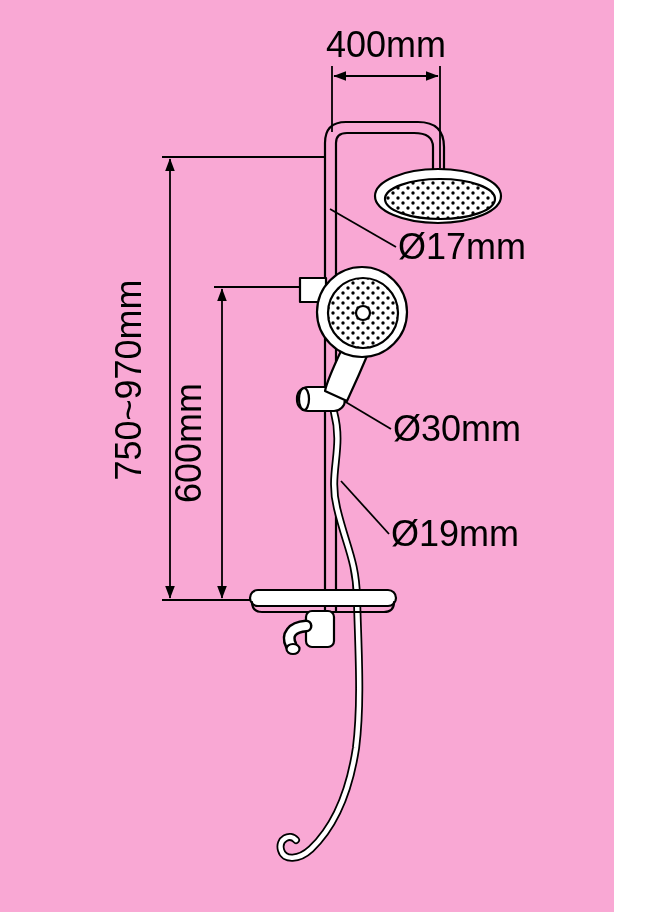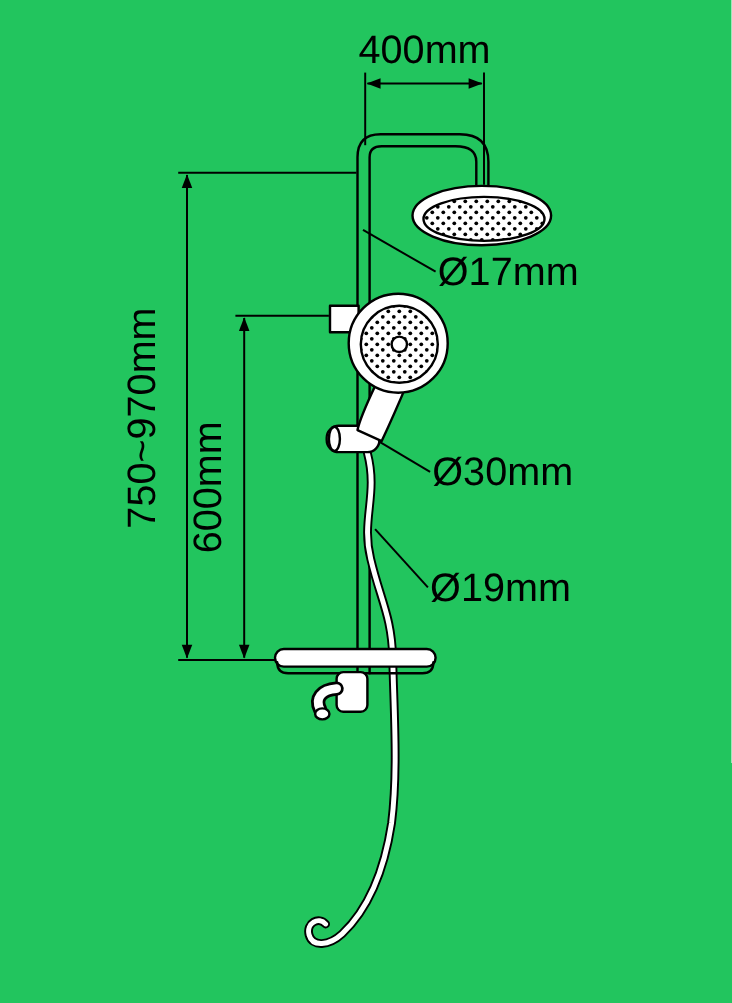--- a/index.html
+++ b/index.html
@@ -1,19 +1,19 @@
 <!DOCTYPE html>
 <html><head>
 <meta charset="utf-8">
 <style>
   html,body{margin:0;padding:0;background:#ffffff;}
   .canvas{
     position:relative;
-    width:665px;height:912px;
-    background:#22c55e;
+    width:614px;height:912px;
+    background:#f9a8d4;
     overflow:hidden;
     font-family:"Liberation Sans", sans-serif;
   }
   svg{display:block;}
   .draw{stroke:#000;stroke-width:2.2;fill:none;stroke-linecap:round;stroke-linejoin:round;}
   .drawf{stroke:#000;stroke-width:2.2;fill:#fff;stroke-linejoin:round;}
   .thin{stroke:#000;stroke-width:1.8;fill:none;}
   .dimline{stroke:#000;stroke-width:1.8;fill:none;}
   .tube-outer{stroke:#000;stroke-width:8;fill:none;stroke-linecap:round;}
   .tube-inner{stroke:#fff;stroke-width:4.5;fill:none;stroke-linecap:round;}

